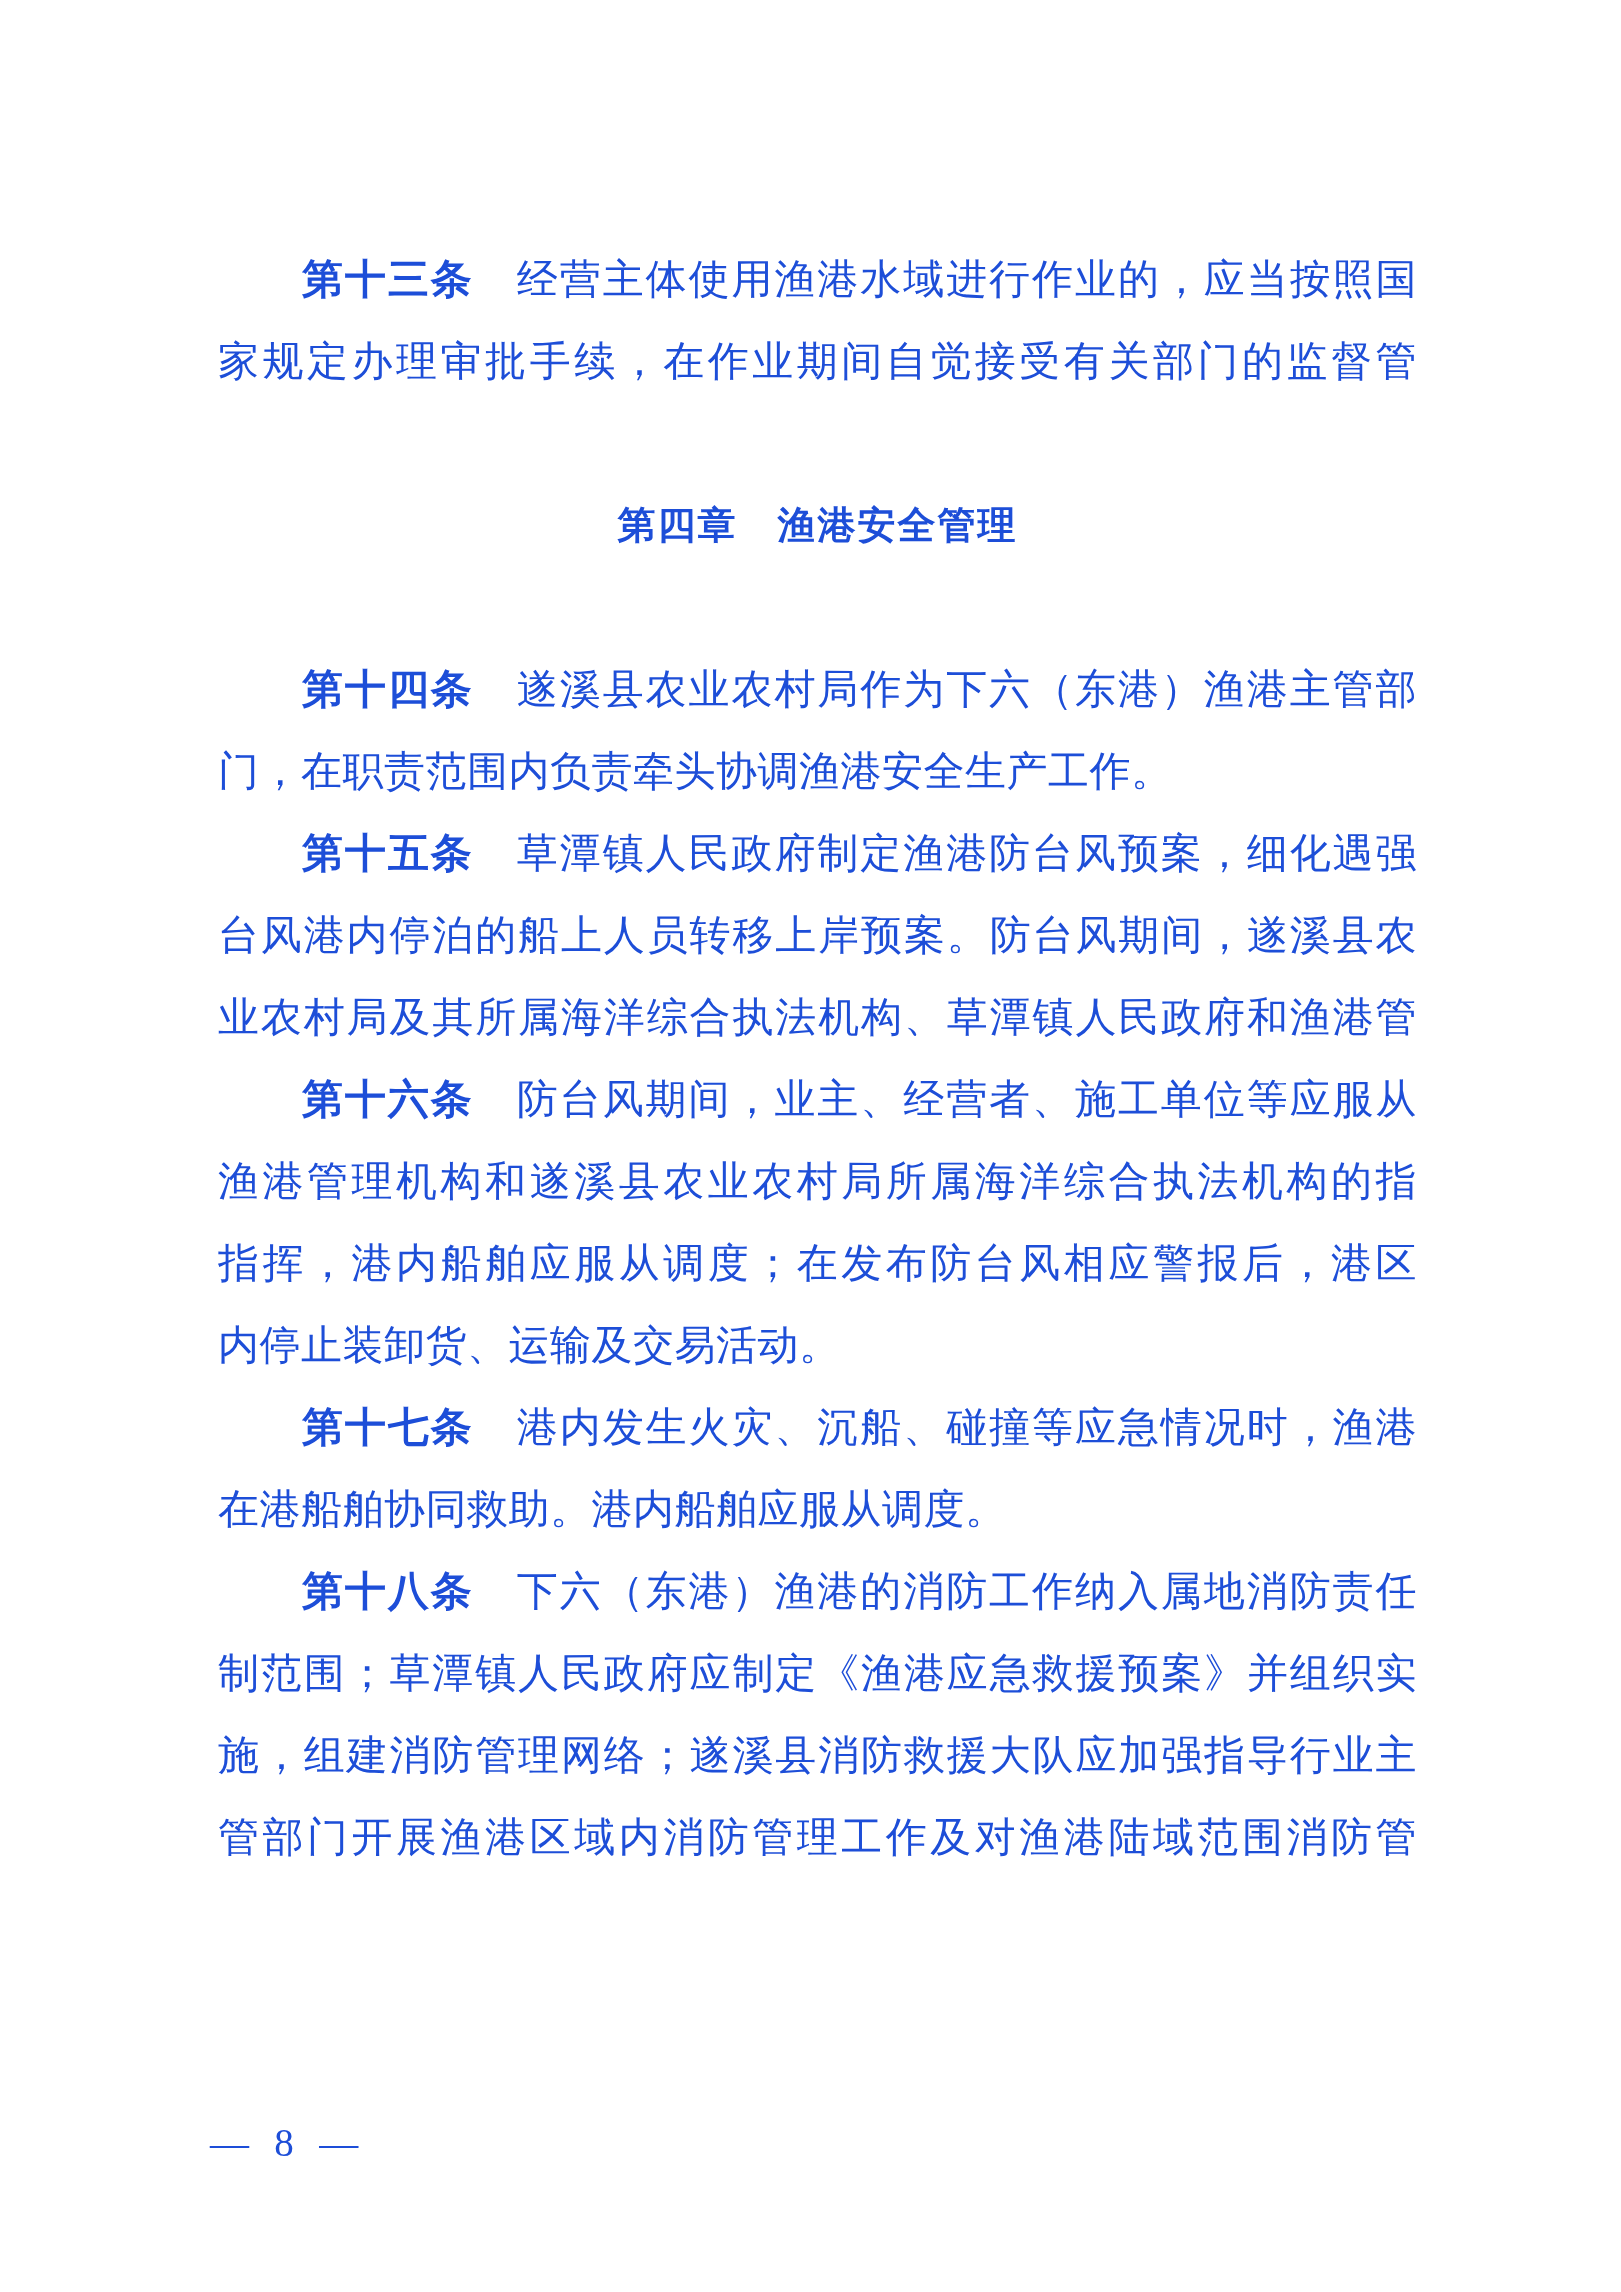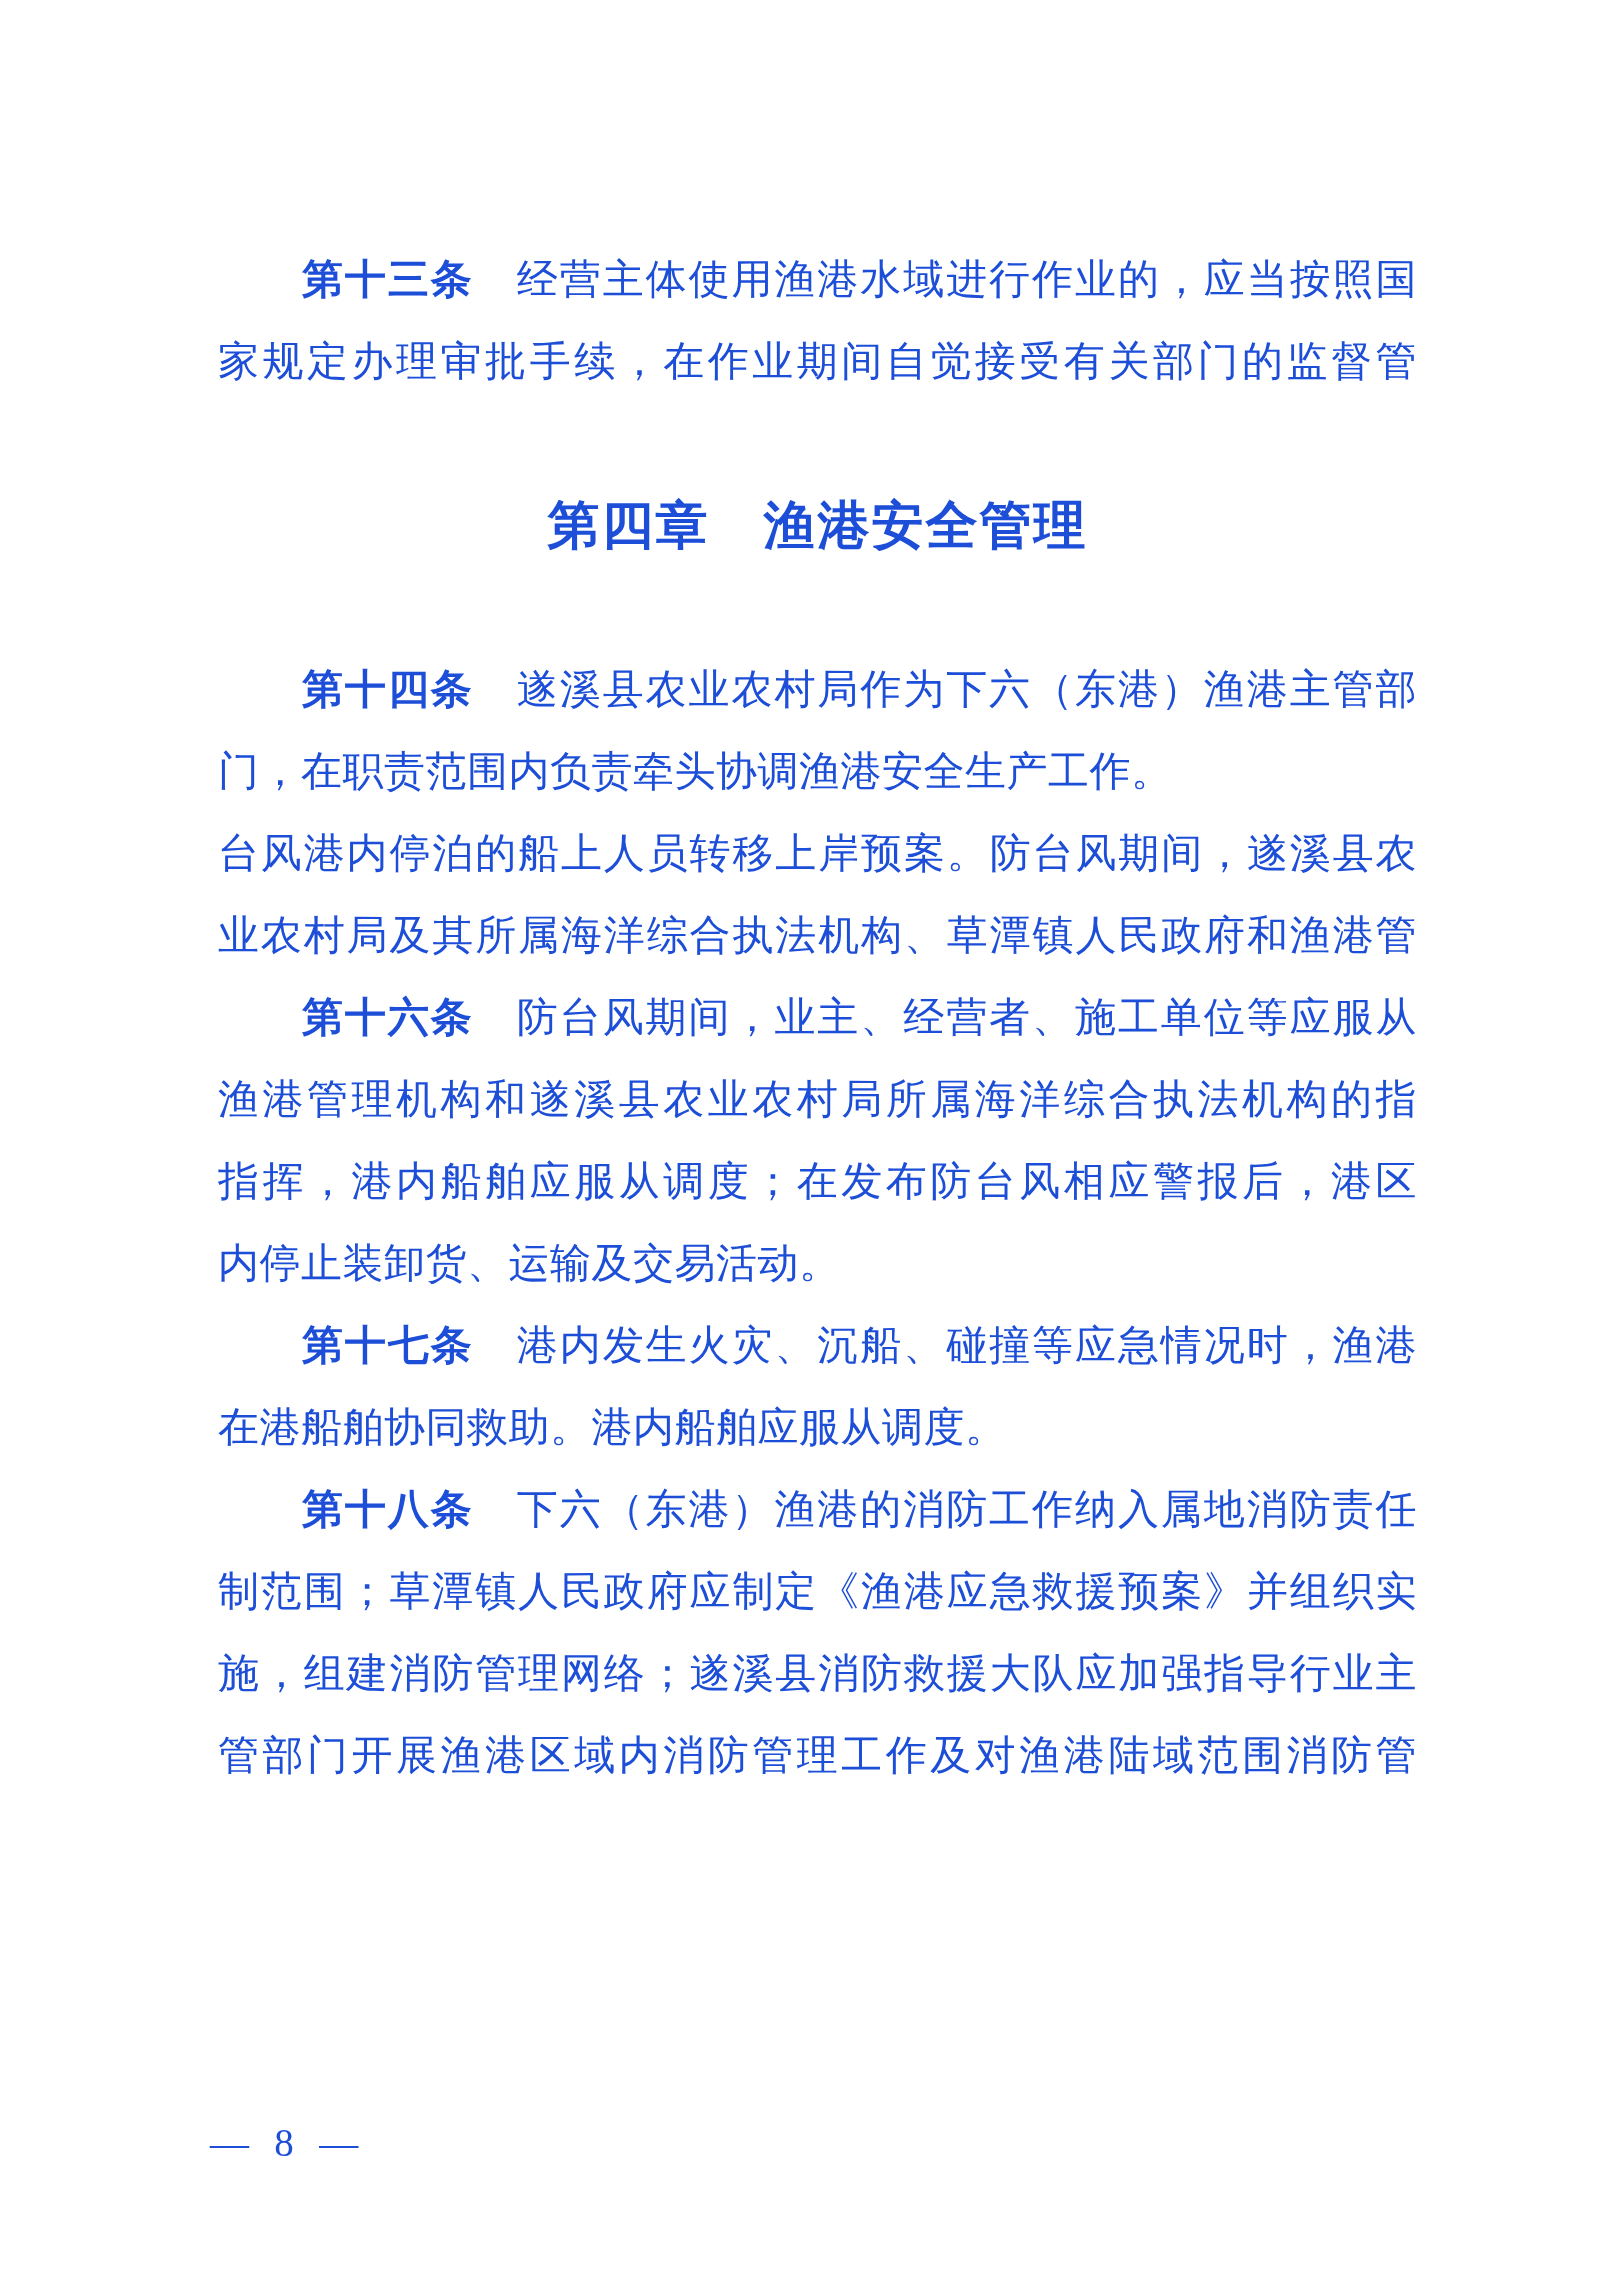--- a/index.html
+++ b/index.html
@@ -43,21 +43,21 @@
     font-weight: bold;
     font-family: "Liberation Sans", "DejaVu Sans", sans-serif;
     margin-right: 43px;
   }
   .spacer { height: 82px; }
   .chapter {
     height: 82px;
     line-height: 82px;
     margin: 0;
     text-align: center;
-    font-size: 52px;
+    font-size: 38px;
     font-weight: bold;
     font-family: "Liberation Sans", "DejaVu Sans", sans-serif;
     letter-spacing: 2px;
   }
   .page-footer {
     position: absolute;
     left: 210px;
     top: 2119px;
     font-size: 39px;
     line-height: 47px;
@@ -81,20 +81,21 @@
     <h2 class="line chapter">第四章　渔港安全管理</h2>
 
     <div class="line spacer"></div>
 
     <section>
       <div class="line just indent"><b class="art-head">第十四条</b><span>遂溪县农业农村局作为下六（东港）渔港主管部</span></div>
       <div class="line">门，在职责范围内负责牵头协调渔港安全生产工作。</div>
     </section>
 
     <section>
+      <div class="line just indent"><b class="art-head">第十五条</b><span>草潭镇人民政府制定渔港防台风预案，细化遇强</span></div>
       <div class="line just">台风港内停泊的船上人员转移上岸预案。防台风期间，遂溪县农</div>
       <div class="line just">业农村局及其所属海洋综合执法机构、草潭镇人民政府和渔港管</div>
     </section>
 
     <section>
       <div class="line just indent"><b class="art-head">第十六条</b><span>防台风期间，业主、经营者、施工单位等应服从</span></div>
       <div class="line just">渔港管理机构和遂溪县农业农村局所属海洋综合执法机构的指</div>
       <div class="line just">指挥，港内船舶应服从调度；在发布防台风相应警报后，港区</div>
       <div class="line">内停止装卸货、运输及交易活动。</div>
     </section>

